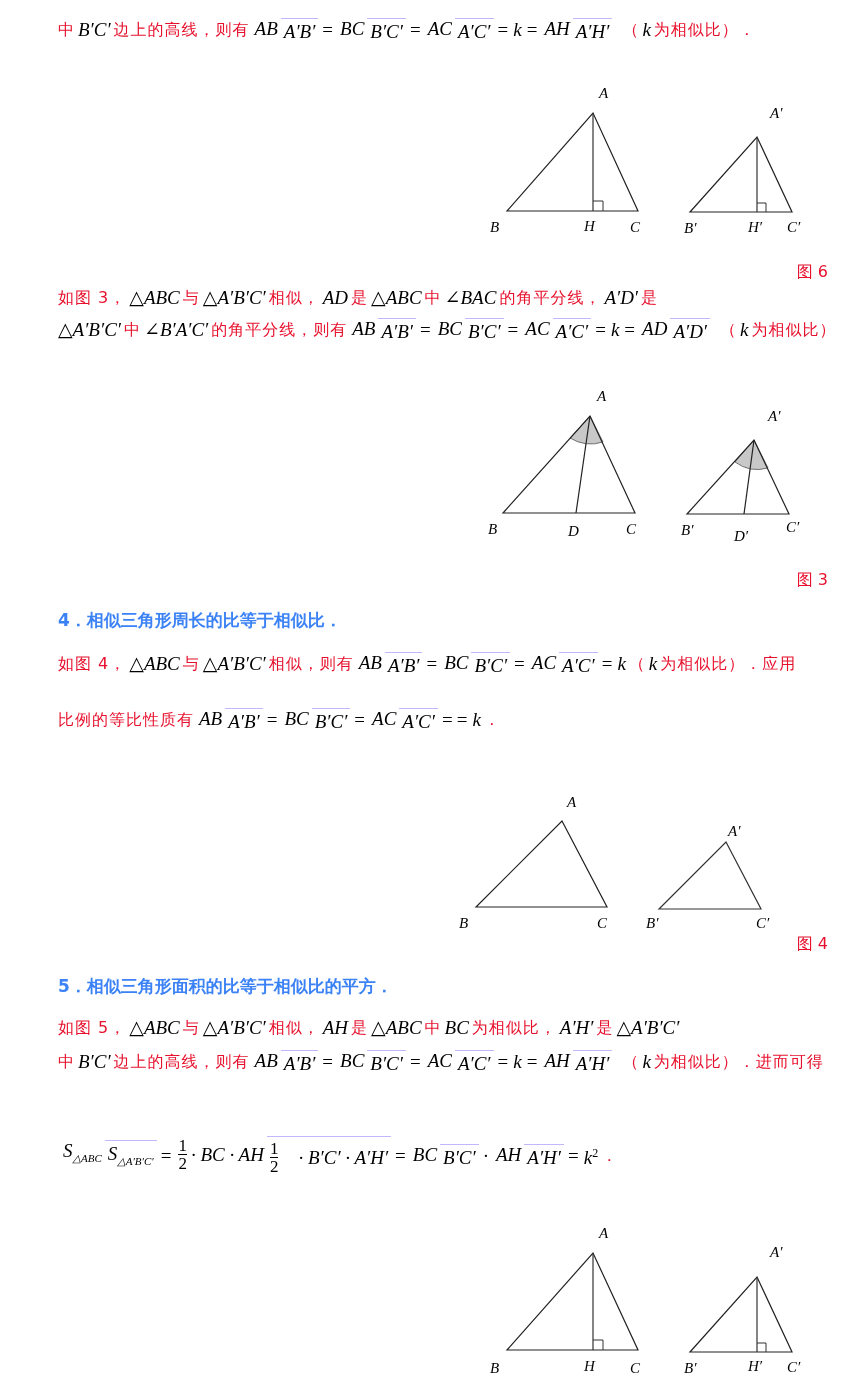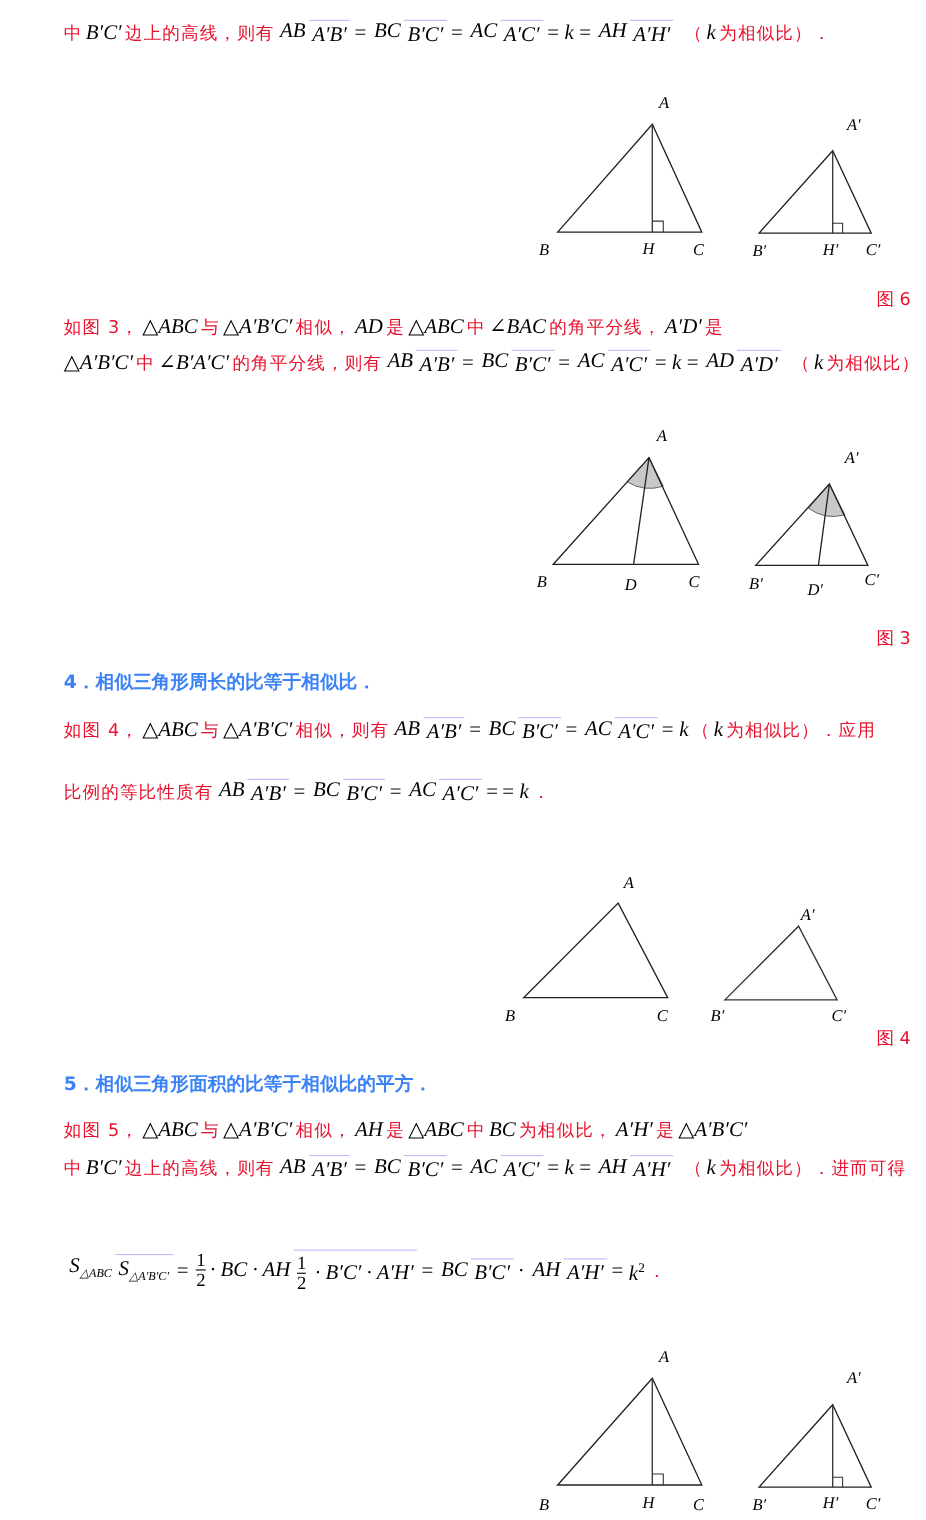--- a/index.html
+++ b/index.html
@@ -266,21 +266,21 @@
           <span>1</span>
           <span style="border-top:1px solid #000;">2</span>
         </span>
       <span style="margin-left:4px">· BC · AH</span>
     </span>
     <span class="den" style="display:flex;align-items:center;">
       <span style="display:inline-flex;flex-direction:column;align-items:center;font-style:normal;font-size:17px;line-height:17px;">
           <span>1</span>
           <span style="border-top:1px solid #000;">2</span>
         </span>
-      <span style="margin-left:8px">· B′C′ · A′H′</span>
+      <span style="margin-left:20px">· B′C′ · A′H′</span>
     </span>
   </span>
   <span class="op">=</span>
   <span class="frac">
       <span class="num">BC</span>
       <span class="den">B′C′</span>
     </span>
   <span class="op">·</span>
   <span class="frac">
       <span class="num">AH</span>

